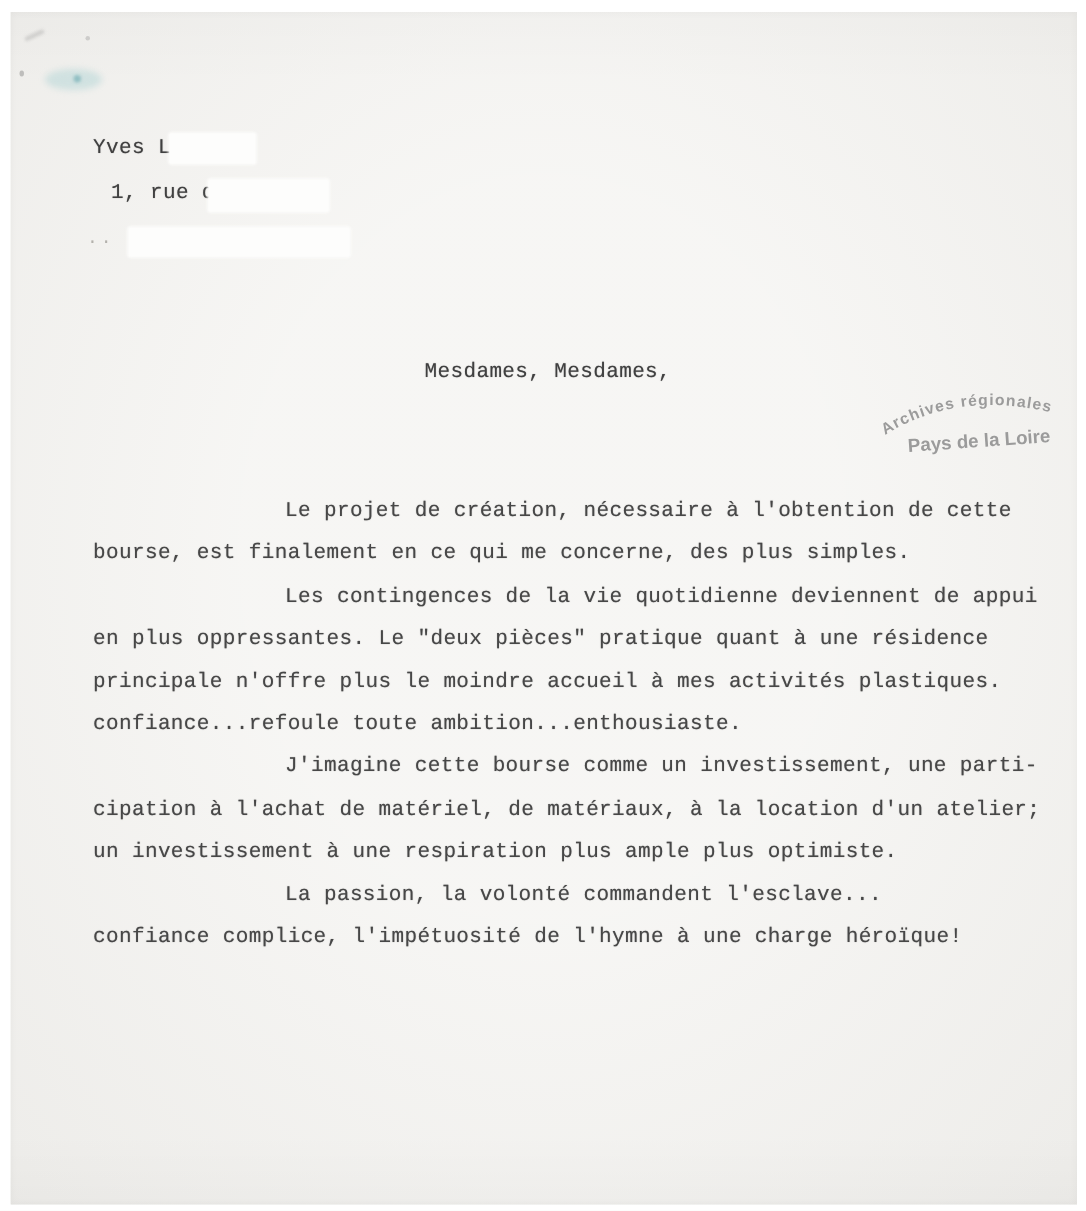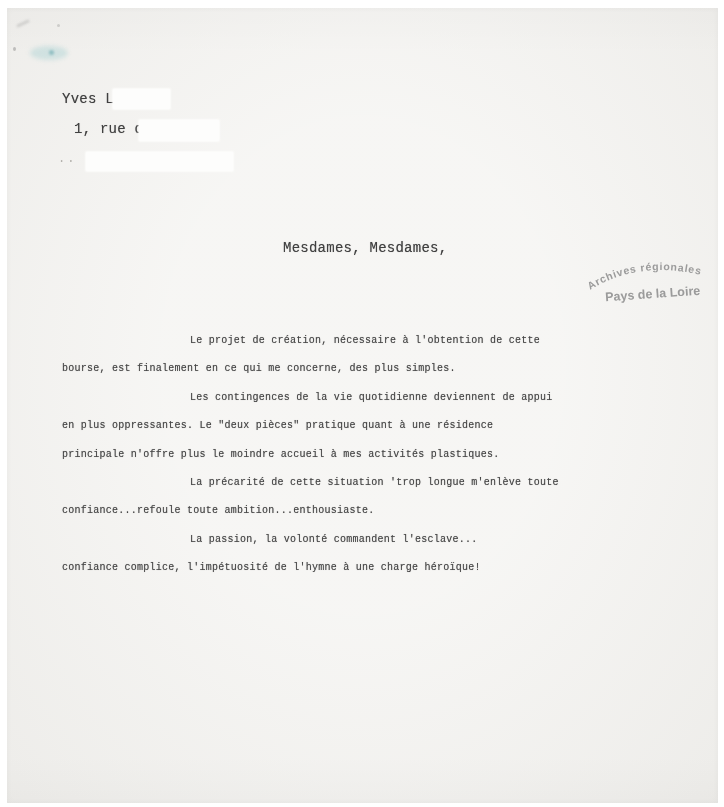--- a/index.html
+++ b/index.html
@@ -29,21 +29,21 @@
   }
   .body-text{
     position:absolute;
     left:62px;top:327px;
     width:640px;
   }
   .line{
     height:28.4px;
     line-height:28.4px;
     color:#474747;
-    font-size:10px;
+    font-size:14px;
     letter-spacing:0.25px;
     white-space:nowrap;
     text-shadow:0 0 0.7px rgba(70,70,70,0.55);
   }
   .line.indent{ text-indent:128px; }
   .redaction{
     position:absolute;
     background:#fdfdfc;
     box-shadow:0 0 2px 1px rgba(253,253,252,0.9);
     border-radius:1px;
@@ -109,19 +109,21 @@
     </text>
     <text x="75" y="48" text-anchor="middle" font-size="12.5" transform="rotate(-4 75 48)">Pays de la Loire</text>
   </svg>
 
   <div class="body-text">
     <div class="line indent">Le projet de création, nécessaire à l'obtention de cette</div>
     <div class="line">bourse, est finalement en ce qui me concerne, des plus simples.</div>
     <div class="line indent">Les contingences de la vie quotidienne deviennent de appui</div>
     <div class="line">en plus oppressantes. Le "deux pièces" pratique quant à une résidence</div>
     <div class="line">principale n'offre plus le moindre accueil à mes activités plastiques.</div>
-    <div class="line indent">La précarité de cette situation 'trop longue m'enlève toute</div>
     <div class="line">confiance...refoule toute ambition...enthousiaste.</div>
+    <div class="line indent">J'imagine cette bourse comme un investissement, une parti-</div>
+    <div class="line">cipation à l'achat de matériel, de matériaux, à la location d'un atelier;</div>
+    <div class="line">un investissement à une respiration plus ample plus optimiste.</div>
     <div class="line indent">La passion, la volonté commandent l'esclave...</div>
     <div class="line">confiance complice, l'impétuosité de l'hymne à une charge héroïque!</div>
   </div>
 
 </div>
 
 </body></html>

